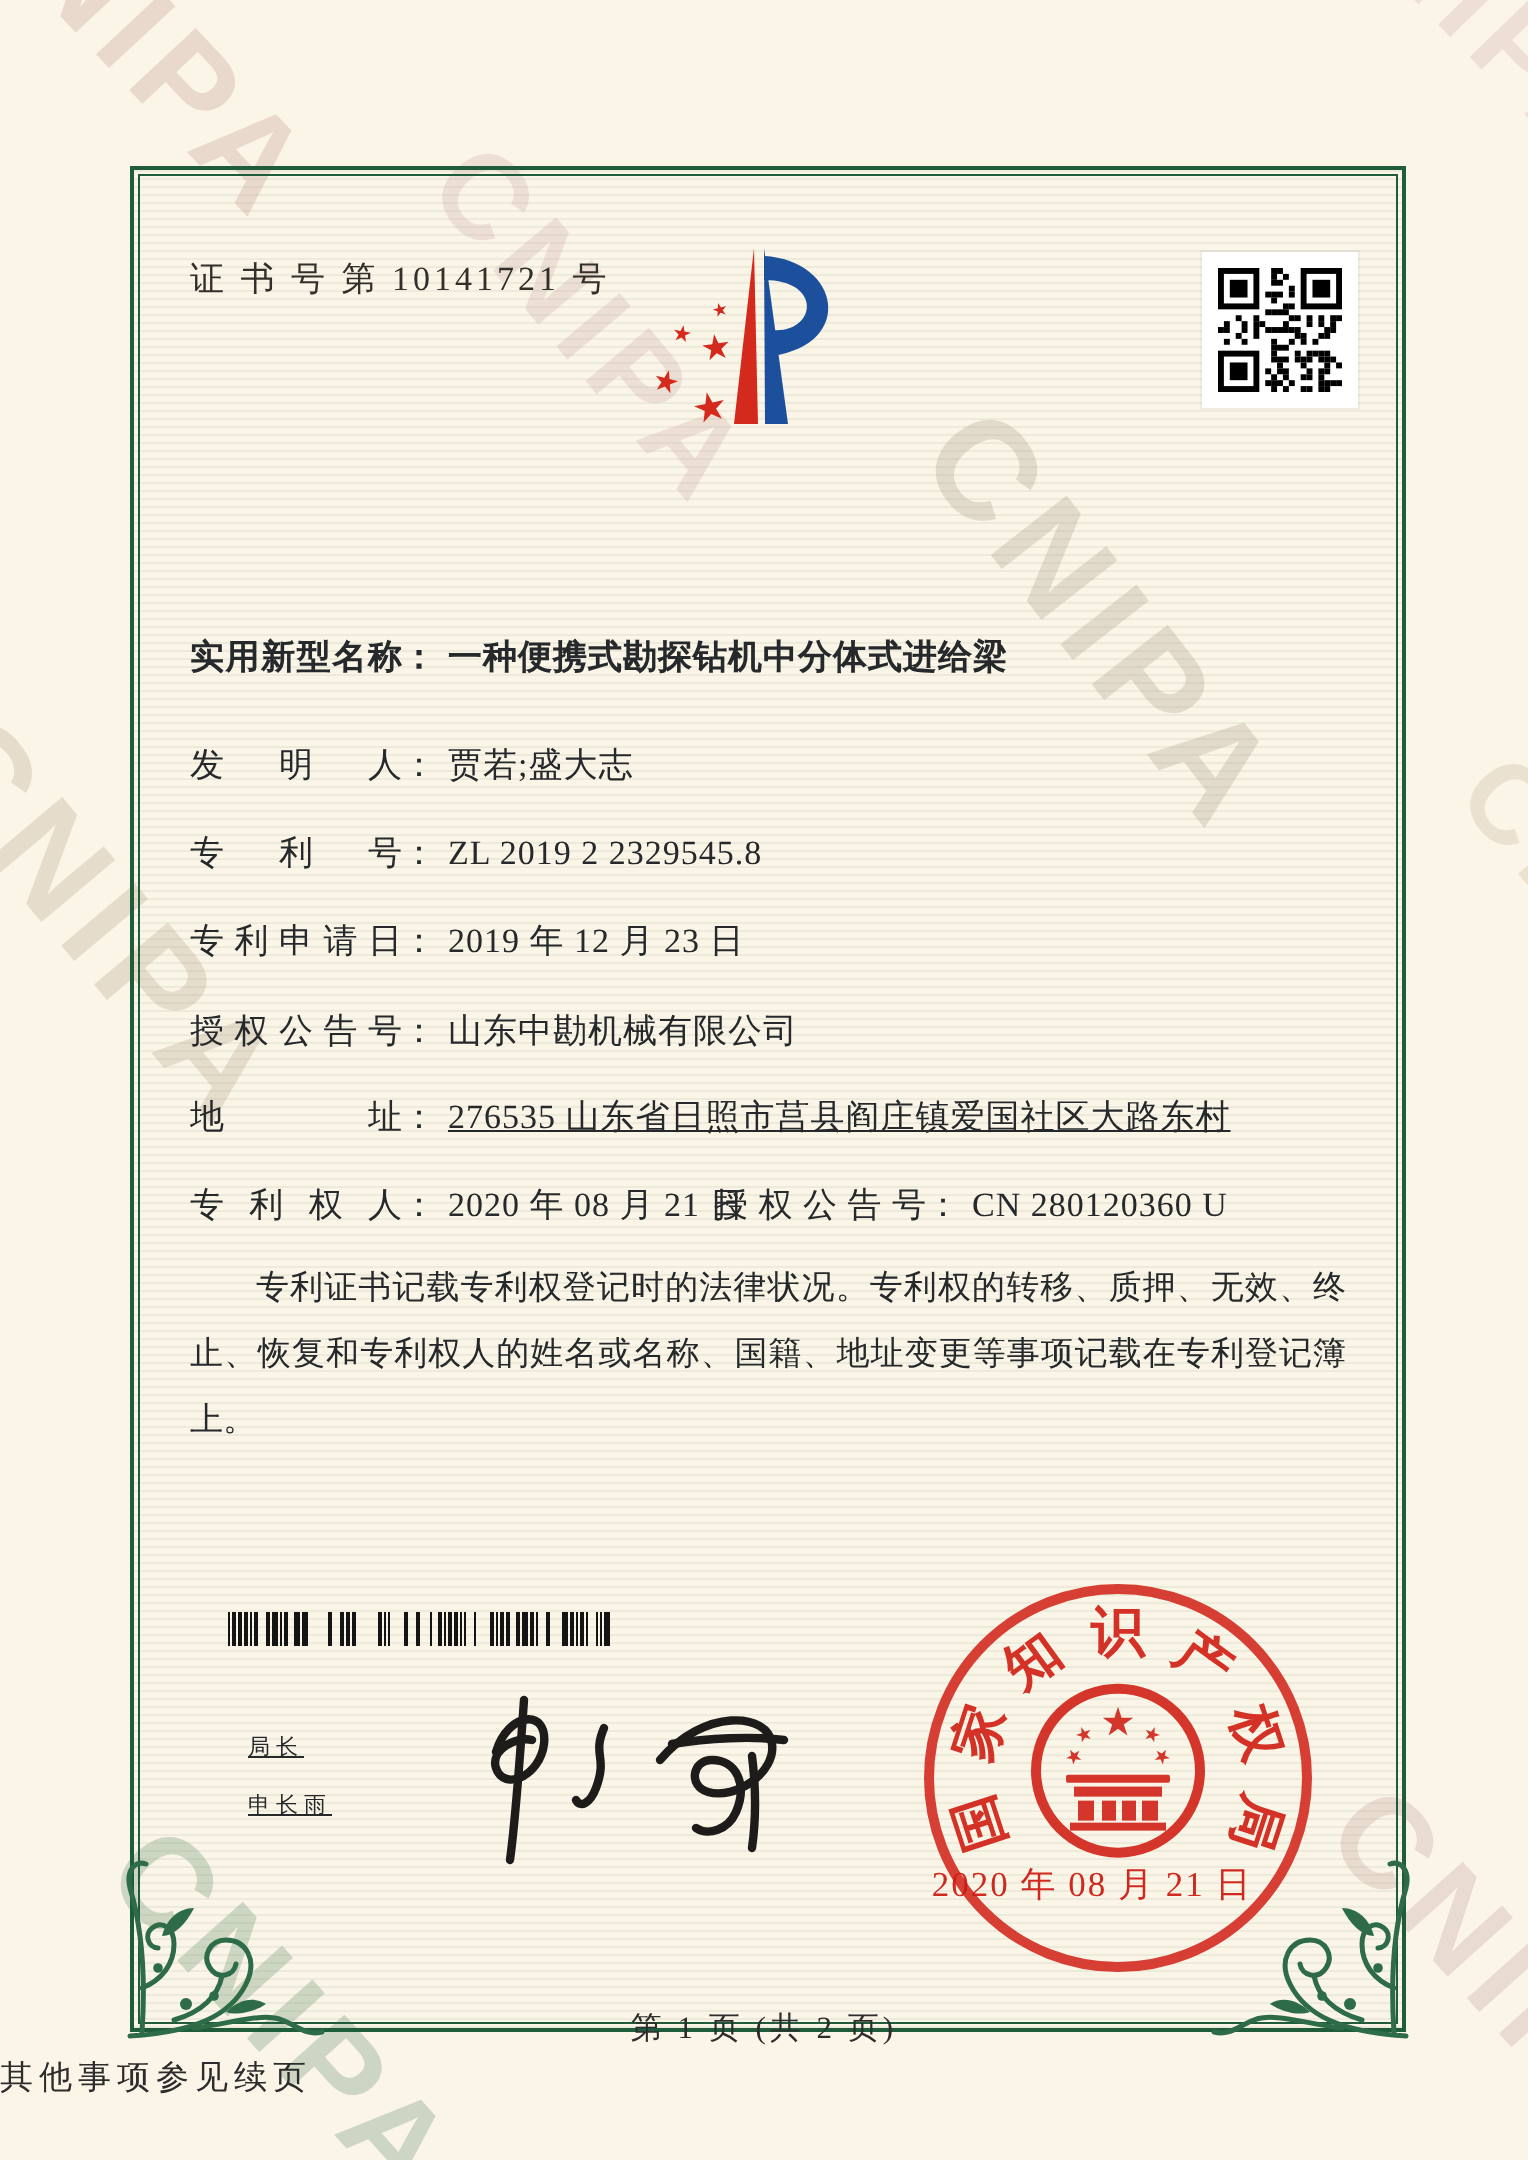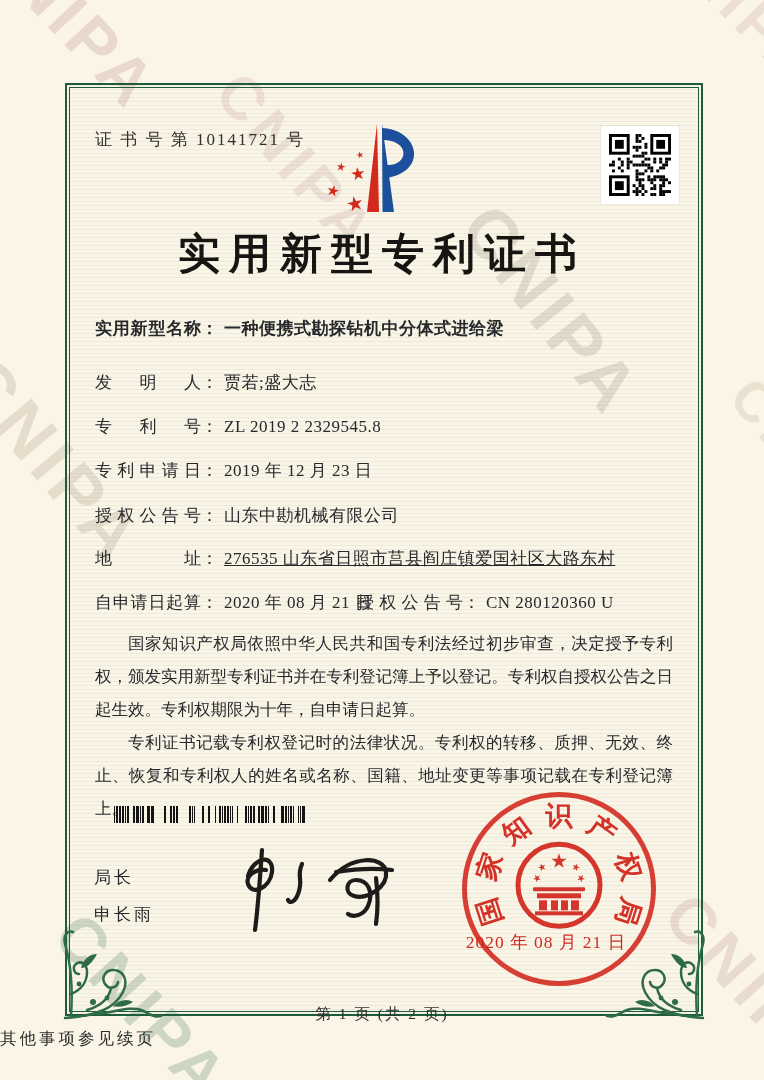--- a/index.html
+++ b/index.html
@@ -62,21 +62,21 @@
 
   
   .paras{ position:absolute; left:95px; top:627px; width:578px; font-size:16.5px;
           line-height:33px; text-align:justify; color:#26292b; }
   .paras p{ text-indent:2em; }
 
   
   .barcode{ position:absolute; left:110px; top:806px; width:196px; height:17px; }
 
   
-  .director{ position:absolute; left:94px; top:866px; font-size:17px; letter-spacing:3px; }
+  .director{ position:absolute; left:124px; top:866px; font-size:11px; letter-spacing:3px;text-decoration:underline; }
   .director div{ margin-bottom:14px; }
   .signature{ position:absolute; left:218px; top:842px; width:195px; height:95px; }
 
   
   .seal{ position:absolute; left:462px; top:792px; width:194px; height:194px; }
   .seal-ring{ position:absolute; inset:0; border:5px solid rgba(210,37,26,.88);
               border-radius:50%; }
   .seal-char{ position:absolute; left:50%; top:50%; width:28px; height:28px;
               margin-left:-14px; margin-top:-14px; color:rgba(208,33,22,.92);
               font-size:27px; font-weight:bold; text-align:center; line-height:28px; }
@@ -261,21 +261,20 @@
   <rect x="2" y="2" width="3" height="3" fill="#000"></rect>
         <rect x="14" y="0" width="7" height="7" fill="#000"></rect>
   <rect x="15" y="1" width="5" height="5" fill="#fff"></rect>
   <rect x="16" y="2" width="3" height="3" fill="#000"></rect>
         <rect x="0" y="14" width="7" height="7" fill="#000"></rect>
   <rect x="1" y="15" width="5" height="5" fill="#fff"></rect>
   <rect x="2" y="16" width="3" height="3" fill="#000"></rect>
       </svg>
     </div>
 
-  <div class="title">实用新型专利证书</div>
 
   <div class="fields">
     <div class="frow r0">
       <span class="flabel">实用新型名称</span><span class="fcolon">：</span><span class="fvalue">一种便携式勘探钻机中分体式进给梁</span>
     </div>
     <div class="frow r1">
       <span class="flabel">发明人</span><span class="fcolon">：</span><span class="fvalue">贾若;盛大志</span>
     </div>
     <div class="frow r2">
       <span class="flabel">专利号</span><span class="fcolon">：</span><span class="fvalue">ZL 2019 2 2329545.8</span>
@@ -283,29 +282,28 @@
     <div class="frow r3">
       <span class="flabel">专利申请日</span><span class="fcolon">：</span><span class="fvalue">2019 年 12 月 23 日</span>
     </div>
     <div class="frow r4">
       <span class="flabel">授权公告号</span><span class="fcolon">：</span><span class="fvalue">山东中勘机械有限公司</span>
     </div>
     <div class="frow r5">
       <span class="flabel">地址</span><span class="fcolon">：</span><span class="fvalue">276535 山东省日照市莒县阎庄镇爱国社区大路东村</span>
     </div>
     <div class="frow r6">
-      <span class="flabel">自申请日起算</span><span class="fcolon">：</span><span class="fvalue">2020 年 08 月 21 日</span>
+      <span class="flabel">专利权人</span><span class="fcolon">：</span><span class="fvalue">2020 年 08 月 21 日</span>
     </div>
     <div class="frow r6 frow-right">
       <span class="flabel">授权公告号</span><span class="fcolon">：</span><span class="fvalue">CN 280120360 U</span>
     </div>
   </div>
 
   <div class="paras">
-    <p>国家知识产权局依照中华人民共和国专利法经过初步审查，决定授予专利权，颁发实用新型专利证书并在专利登记簿上予以登记。专利权自授权公告之日起生效。专利权期限为十年，自申请日起算。</p>
     <p>专利证书记载专利权登记时的法律状况。专利权的转移、质押、无效、终止、恢复和专利权人的姓名或名称、国籍、地址变更等事项记载在专利登记簿上。</p>
   </div>
 
   <svg class="barcode" id="barcodesvg" viewBox="0 0 196 17" preserveAspectRatio="none">
       <rect x="4" y="0" width="1" height="17" fill="#141414"></rect>
       <rect x="6" y="0" width="2" height="17" fill="#141414"></rect>
       <rect x="9" y="0" width="2" height="17" fill="#141414"></rect>
       <rect x="12" y="0" width="2" height="17" fill="#141414"></rect>
       <rect x="15" y="0" width="1" height="17" fill="#141414"></rect>
       <rect x="17" y="0" width="2" height="17" fill="#141414"></rect>

